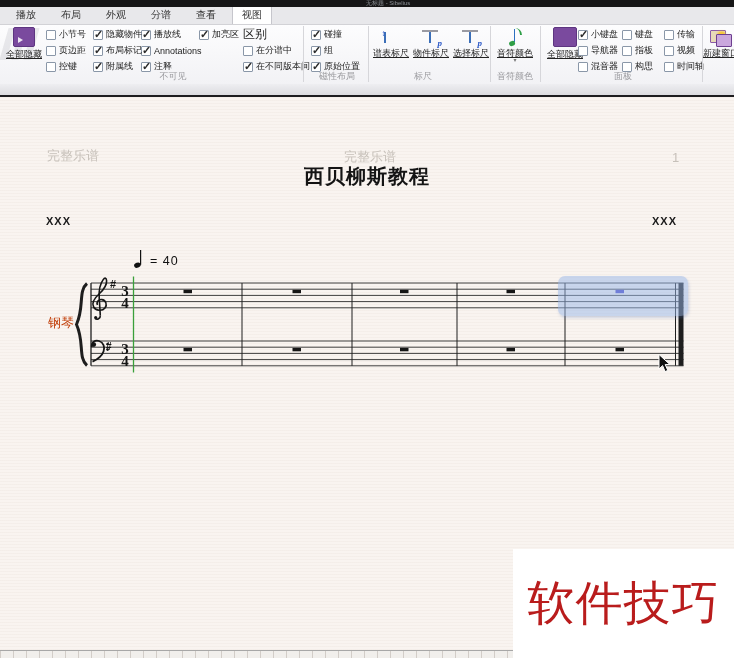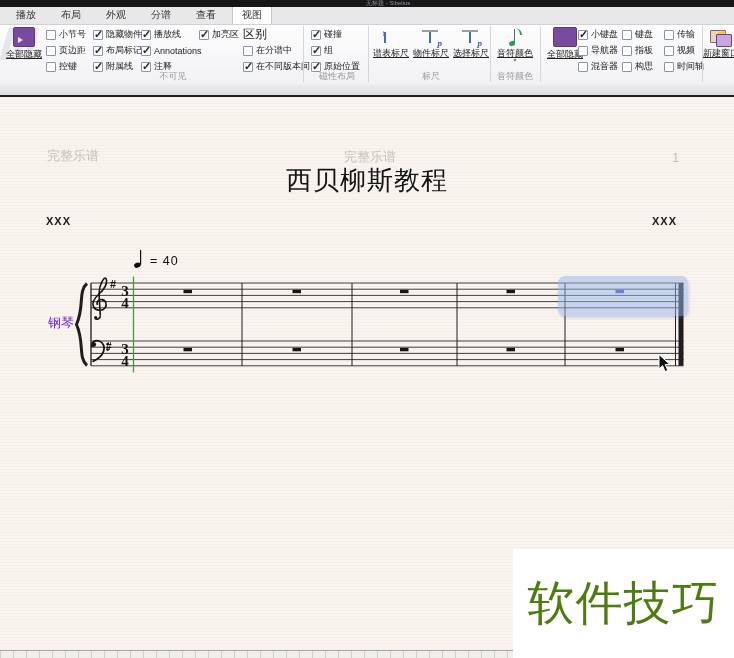--- a/index.html
+++ b/index.html
@@ -68,37 +68,37 @@
   .paper{position:absolute;left:0;top:97px;width:734px;height:553px;
          background:#f9f4f0;
          background-image:repeating-linear-gradient(180deg,rgba(205,190,178,.10) 0 1px,transparent 1px 3px);
          z-index:5;}
   .scrolltrack{position:absolute;left:0;top:650px;width:734px;height:8px;background:#f1efec;
          border-top:1px solid #a7a7a7;z-index:6;
          background-image:repeating-linear-gradient(90deg,#d2cdc8 0 1px,transparent 1px 13px);}
 
   .hdr{position:absolute;color:#c7c1ba;font-size:13px;z-index:7;}
   .score-title{position:absolute;left:0;top:163px;width:734px;text-align:center;
-         font-size:26px;font-weight:400;color:#141414;z-index:8;letter-spacing:1px;}
+         font-size:20px;font-weight:700;color:#141414;z-index:8;letter-spacing:1px;}
   .xxx{position:absolute;top:215px;font-size:11px;font-weight:bold;color:#1a1a1a;
          letter-spacing:1px;z-index:7;}
   .tempo{position:absolute;left:131px;top:247px;display:flex;align-items:flex-end;z-index:8;}
   .tempo .tval{font-size:12.5px;color:#111;margin-left:5px;letter-spacing:1px;margin-bottom:1px;}
-  .instr{position:absolute;left:48px;top:314px;font-size:13px;color:#6d28d9;z-index:8;}
+  .instr{position:absolute;left:48px;top:314px;font-size:13px;color:#c2410c;z-index:8;}
 
   .scoresvg{position:absolute;left:0;top:240px;z-index:7;}
 
   .highlight{position:absolute;left:558px;top:276px;width:130px;height:40px;
          background:rgba(152,182,231,.5);border-radius:7px;z-index:9;
          box-shadow:1px 2px 3px rgba(80,110,180,.25);}
   .cursor{position:absolute;left:658px;top:354px;z-index:40;}
 
   .wmcard{position:absolute;left:513px;top:549px;width:221px;height:109px;background:#ffffff;z-index:25;
          display:flex;align-items:center;justify-content:center;}
-  .wmcard .wmtext{font-size:47px;color:#4d7c0f;letter-spacing:1px;white-space:nowrap;}
+  .wmcard .wmtext{font-size:47px;color:#b91c1c;letter-spacing:1px;white-space:nowrap;}
 </style>
 </head>
 <body>
 
 <div id="app">
 
   <div class="titlebar">
     <span class="ttext">无标题 - Sibelius</span>
   </div>
 
@@ -227,21 +227,21 @@
       <span class="cap">物件标尺</span>
     </div>
     <div class="bigbtn" style="left:452px;top:6px;width:38px;">
       <span class="ruler-icon">
           <span class="topbar"></span>
           <span class="stem"></span>
           <span class="p">p</span>
         </span>
       <span class="cap">选择标尺</span>
     </div>
-    <div class="glabel" style="left:372px;width:118px;font-family:Liberation Serif, serif;">标尺</div>
+    <div class="glabel" style="left:364px;width:118px;font-family:Liberation Serif, serif;">标尺</div>
 
     <div class="vsep" style="left:490px;"></div>
 
     <div class="bigbtn" style="left:492px;top:4px;width:46px;">
       <span class="note-icon">
           <span class="flag"></span>
           <span class="stem"></span>
           <span class="head"></span>
         </span>
       <span class="cap">音符颜色</span>
@@ -290,20 +290,21 @@
         </label>
       <label class="cb">
           <span class="box"></span>
           <span>视频</span>
         </label>
       <label class="cb">
           <span class="box"></span>
           <span>时间轴</span>
         </label>
     </div>
+    <div class="glabel" style="left:545px;width:156px;">面板</div>
 
     <div class="vsep" style="left:702px;"></div>
 
     <div class="bigbtn" style="left:704px;top:6px;width:34px;">
       <span class="newwin-icon">
           <span class="w1"></span>
           <span class="star"></span>
           <span class="w2"></span>
         </span>
       <span class="cap">新建窗口</span>

